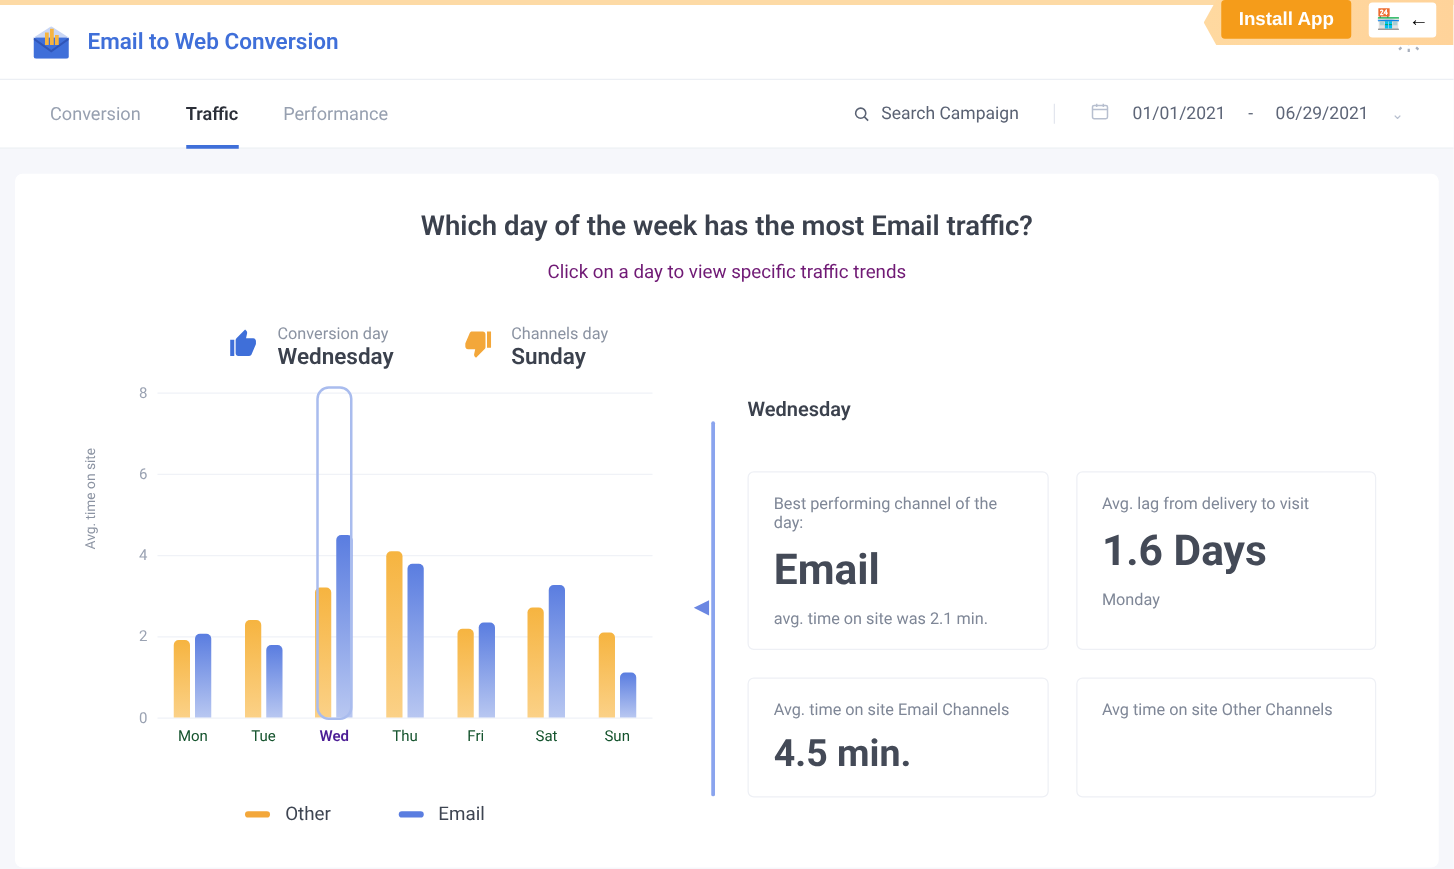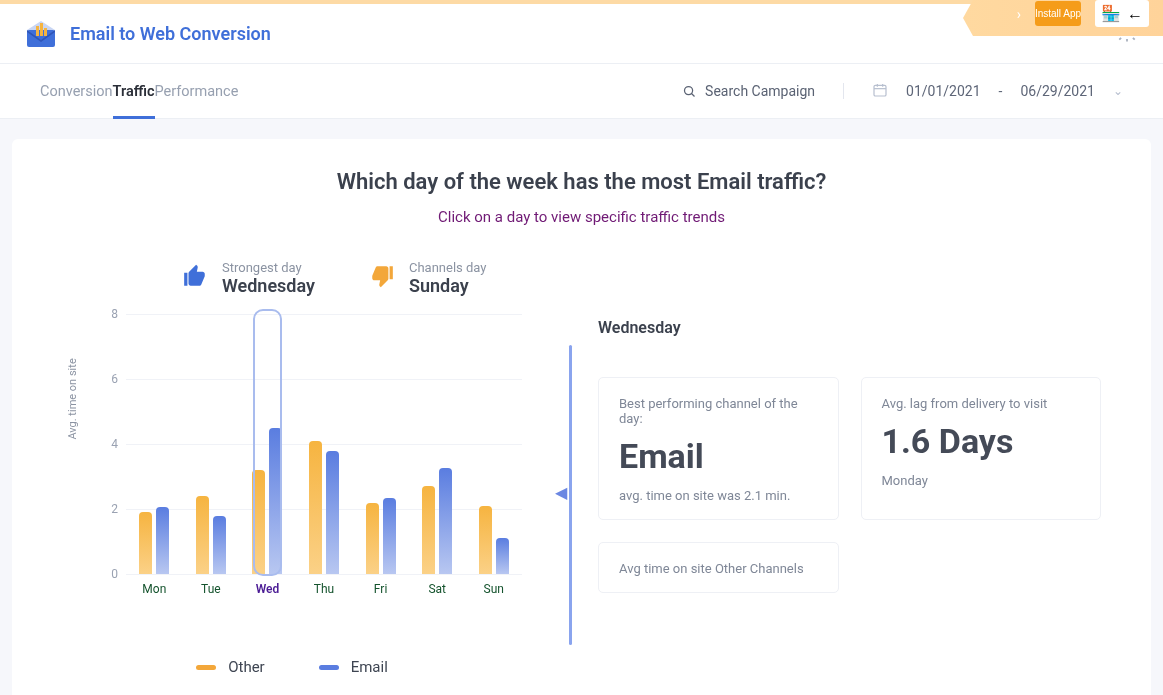--- a/index.html
+++ b/index.html
@@ -9,28 +9,28 @@
     height:60px; background:#fff; border-bottom:1px solid #eceff4;
     display:flex; align-items:center; padding:0 24px; position:relative;
   }
   .logo { width:34px; height:26px; margin-right:12px; position:relative; }
   .logo svg { display:block; }
   .app-title { color:#3f6fd9; font-size:18px; font-weight:600; }
   .header-spacer { flex:1; }
   .gear { color:#a9b0bd; cursor:pointer; }
   .install-area { position:absolute; right:0; top:-4px; display:flex; align-items:center; gap:14px; padding-right:14px; }
   .install-bg { position:absolute; right:0; top:0; width:200px; height:36px; background:linear-gradient(90deg,#ffd9a0 0%,#ffd39a 100%); z-index:0; clip-path: polygon(10px 0,100% 0,100% 100%, 10px 100%,0 50%);}
-  .install-btn { position:relative; z-index:2; background:#f59c1a; color:#fff; border:none; padding:7px 0; font-weight:400; font-size:10px; border-radius:3px; cursor:pointer; }
+  .install-btn { position:relative; z-index:2; background:#f59c1a; color:#fff; border:none; padding:7px 14px; font-weight:700; font-size:15px; border-radius:3px; cursor:pointer; }
   .chevron { color:#fff; z-index:2; position:relative; font-size:14px;}
   .syswin { position:relative; z-index:2; display:flex; gap:6px; align-items:center; background:#fff; padding:4px 6px; border-radius:3px;}
   .subhead {
     background:#fff; border-bottom:1px solid #eceff4; height:55px;
     display:flex; align-items:center; padding:0 40px;
   }
-  .tabs { display:flex; }
+  .tabs { display:flex; gap:36px; }
   .tab { font-size:14.5px; color:#97a0b0; cursor:pointer; height:55px; display:flex; align-items:center; position:relative; }
   .tab.active { color:#2b2f38; font-weight:600; }
   .tab.active::after { content:""; position:absolute; left:0; right:0; bottom:0; height:3px; background:#3f6fd9; }
   .subhead-spacer { flex:1; }
   .search { display:flex; align-items:center; gap:8px; color:#5a6273; font-size:14px; cursor:pointer; padding-right:28px; border-right:1px solid #e3e6ee; margin-right:28px;}
   .date-range { display:flex; align-items:center; gap:18px; color:#5e6678; font-size:14px; }
   .cal-ic { color:#b7bfcf; }
   .chev-down { color:#b7bfcf; font-size:12px;}
   .pagewrap { padding:20px 12px 40px 12px; }
   .card { background:#fff; border-radius:6px; padding:30px 40px 34px 40px; }
@@ -66,21 +66,21 @@
   .daygrp { flex:1; display:flex; justify-content:center; gap:4px; align-items:flex-end; height:100%; position:relative; cursor:pointer;}
   .daygrp.selected::after{ content:""; position:absolute; top:-2%; bottom:-2px; left:25%; right:25%; border:2px solid #a9bcee; border-radius:10px; pointer-events:none;}
   .bar { width:13px; border-radius:4px 4px 0 0; }
   .bar.other { background:linear-gradient(180deg,#f6b440 0%, #fbd187 100%); }
   .bar.email { background:linear-gradient(180deg,#5a7de0 0%, #b8c7f1 100%); }
   .xlabels { position:absolute; left:54px; right:10px; bottom:18px; display:flex; }
   .xlabel { flex:1; text-align:center; font-size:12px; color:#14532d;}
   .xlabel.sel { color:#4c1d95; font-weight:600;}
   .axis-title { position:absolute; left:-6px; top:50%; transform:rotate(-90deg) translateX(30%); transform-origin:left top;
                 font-size:11px; color:#8b93a2; white-space:nowrap;}
-  .legend { margin-top:44px; display:flex; gap:54px; justify-content:center; }
+  .legend { margin-top:28px; display:flex; gap:54px; justify-content:center; }
   .legitem { display:flex; gap:12px; align-items:center; }
   .legswatch { width:20px; height:5px; border-radius:3px;}
   .legswatch.o{ background:#f3a73a;}
   .legswatch.e{ background:#5a7de0;}
   .legtxt { font-size:15px; color:#3e4552;}
 </style>
 </head>
 <body>
 
 <div class="topstrip"></div>
@@ -151,21 +151,21 @@
     <div class="cardsub">Click on a day to view specific traffic trends</div>
 
     <div class="daysum">
       <div class="daysum-item">
         <span class="thumb up">
           <svg width="26" height="26" viewBox="0 0 24 24" fill="currentColor">
               <path d="M2 21h3V9H2v12zm19-11c0-1.1-.9-2-2-2h-5.3l.8-3.8V3.7c0-.4-.2-.8-.4-1.1L13 1.5 6.6 8c-.4.4-.6.9-.6 1.4V19c0 1.1.9 2 2 2h8c.8 0 1.5-.5 1.8-1.2l3-7c.1-.3.2-.5.2-.8v-2z"></path>
             </svg>
         </span>
         <div>
-          <div class="daysum-lbl">Strongest day</div>
+          <div class="daysum-lbl">Conversion day</div>
           <div class="daysum-val">Wednesday</div>
         </div>
       </div>
       <div class="daysum-item">
         <span class="thumb down">
           <svg width="26" height="26" viewBox="0 0 24 24" fill="currentColor">
               <path d="M22 3h-3v12h3V3zM3 14c0 1.1.9 2 2 2h5.3l-.8 3.8v.5c0 .4.2.8.4 1.1l1 1 6.4-6.5c.4-.4.6-.9.6-1.4V5c0-1.1-.9-2-2-2H8c-.8 0-1.5.5-1.8 1.2l-3 7c-.1.3-.2.5-.2.8v2z"></path>
             </svg>
         </span>
         <div>
@@ -258,20 +258,24 @@
             <div class="mlab">Best performing channel of the day:</div>
             <div class="mval big">Email</div>
             <div class="msub">avg. time on site was 2.1 min.</div>
           </div>
           <div class="metricbox">
             <div class="mlab">Avg. lag from delivery to visit</div>
             <div class="mval big">1.6 Days</div>
             <div class="msub">Monday</div>
           </div>
           <div class="metricbox">
+            <div class="mlab">Avg. time on site Email Channels</div>
+            <div class="mval">4.5 min.</div>
+          </div>
+          <div class="metricbox">
             <div class="mlab">Avg time on site Other Channels</div>
           </div>
         </div>
       </div>
     </div>
 
   </div>
 </div>
 
 </body></html>

